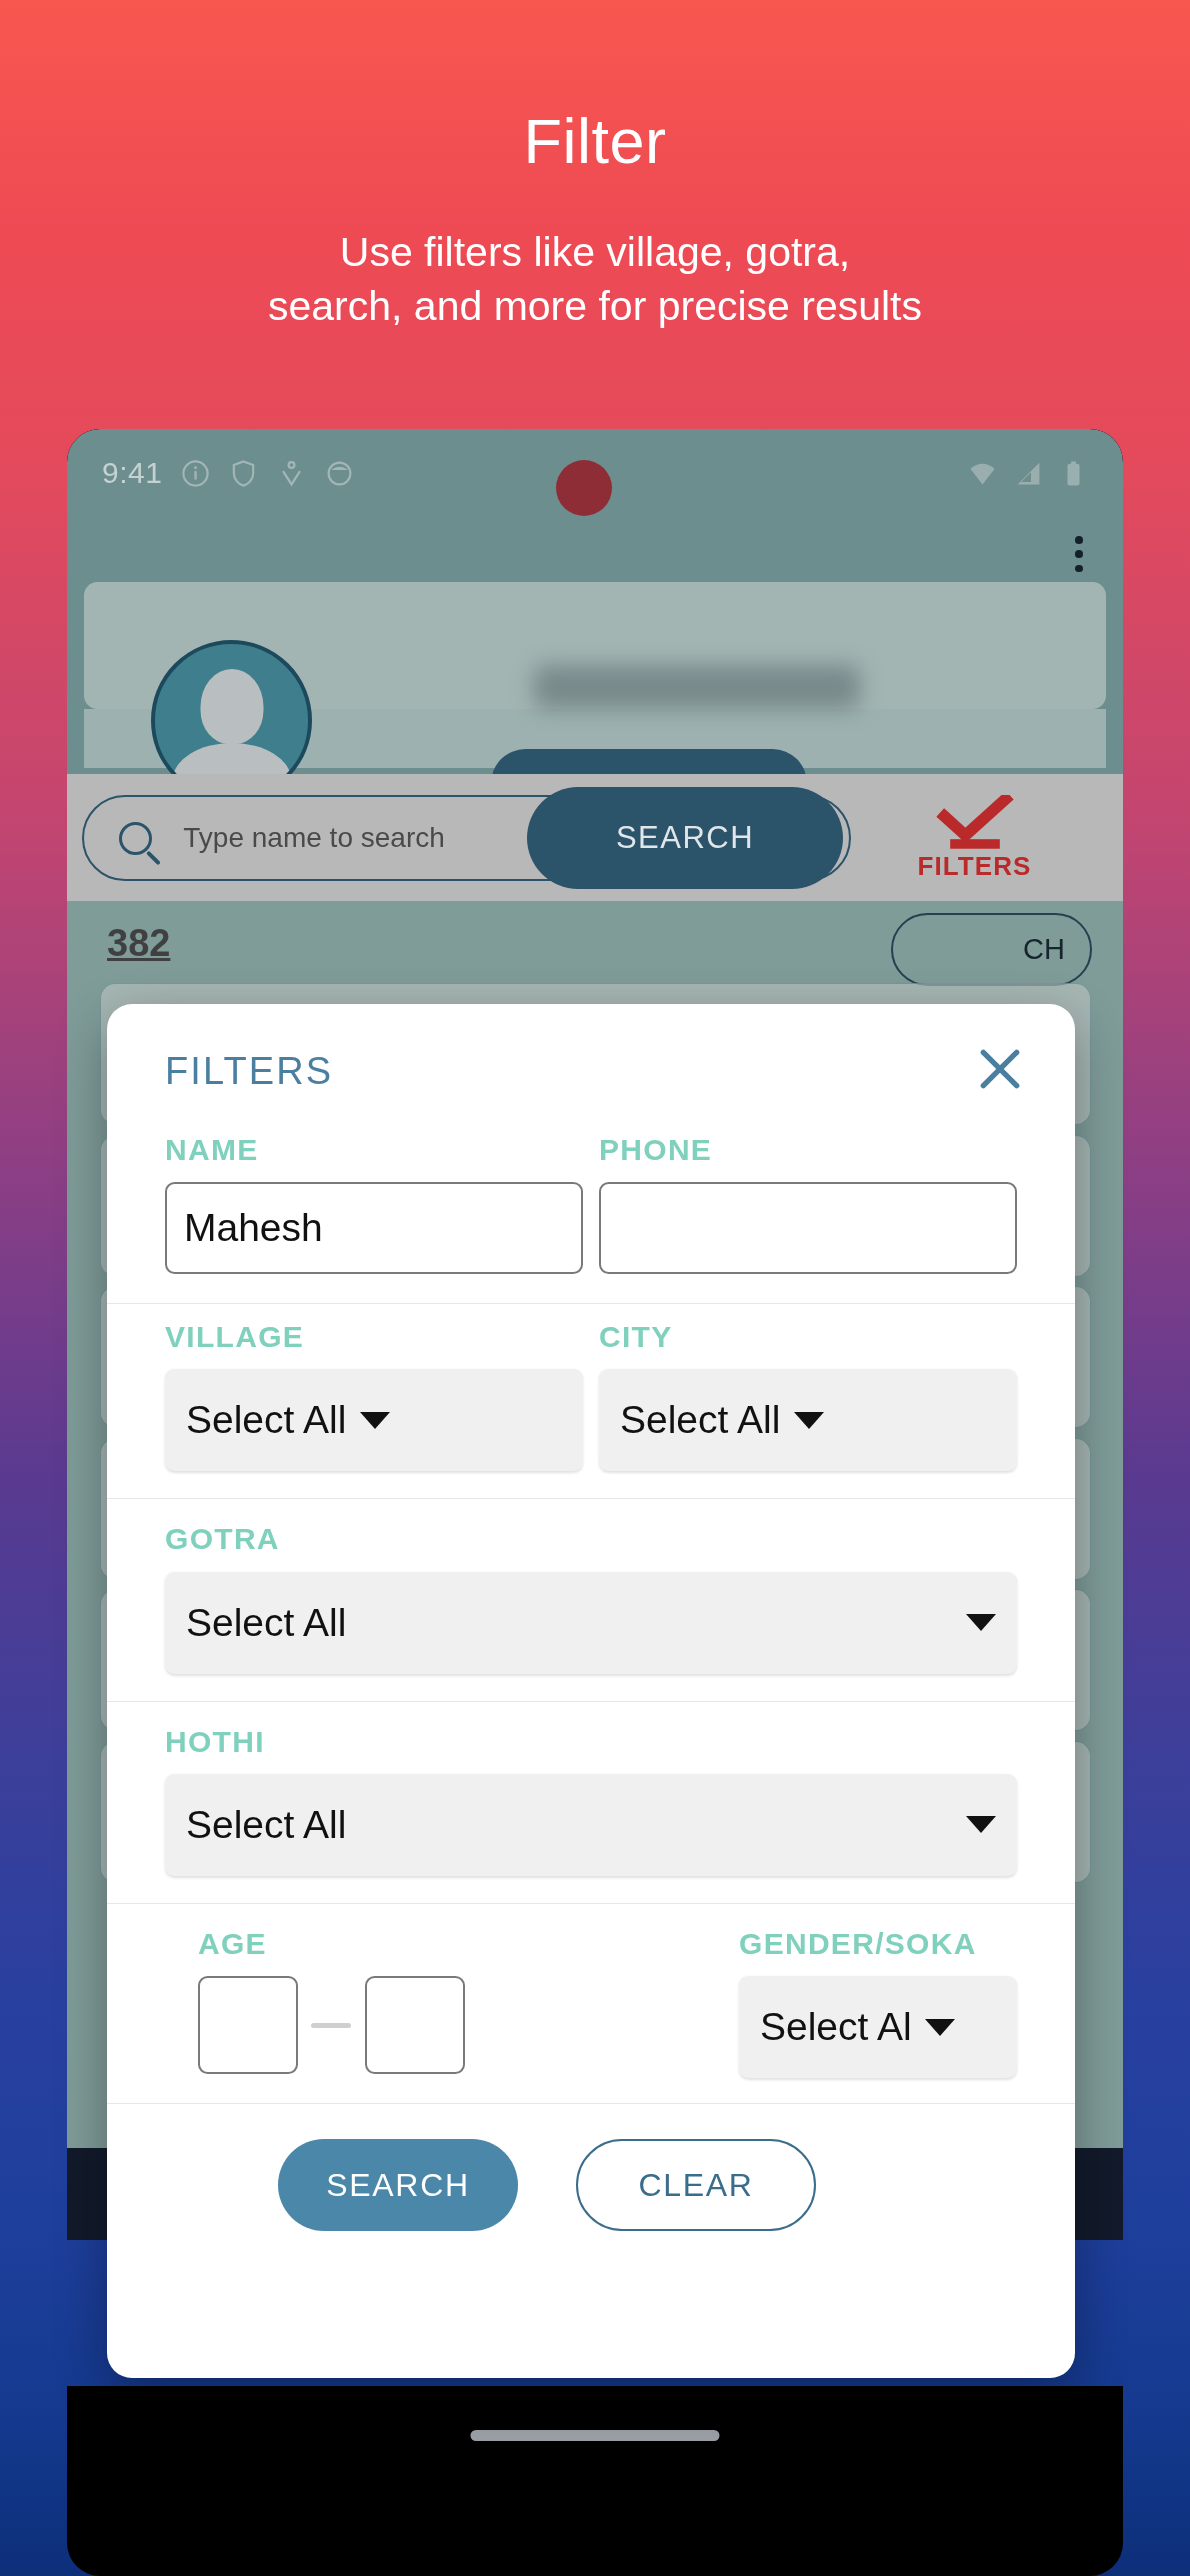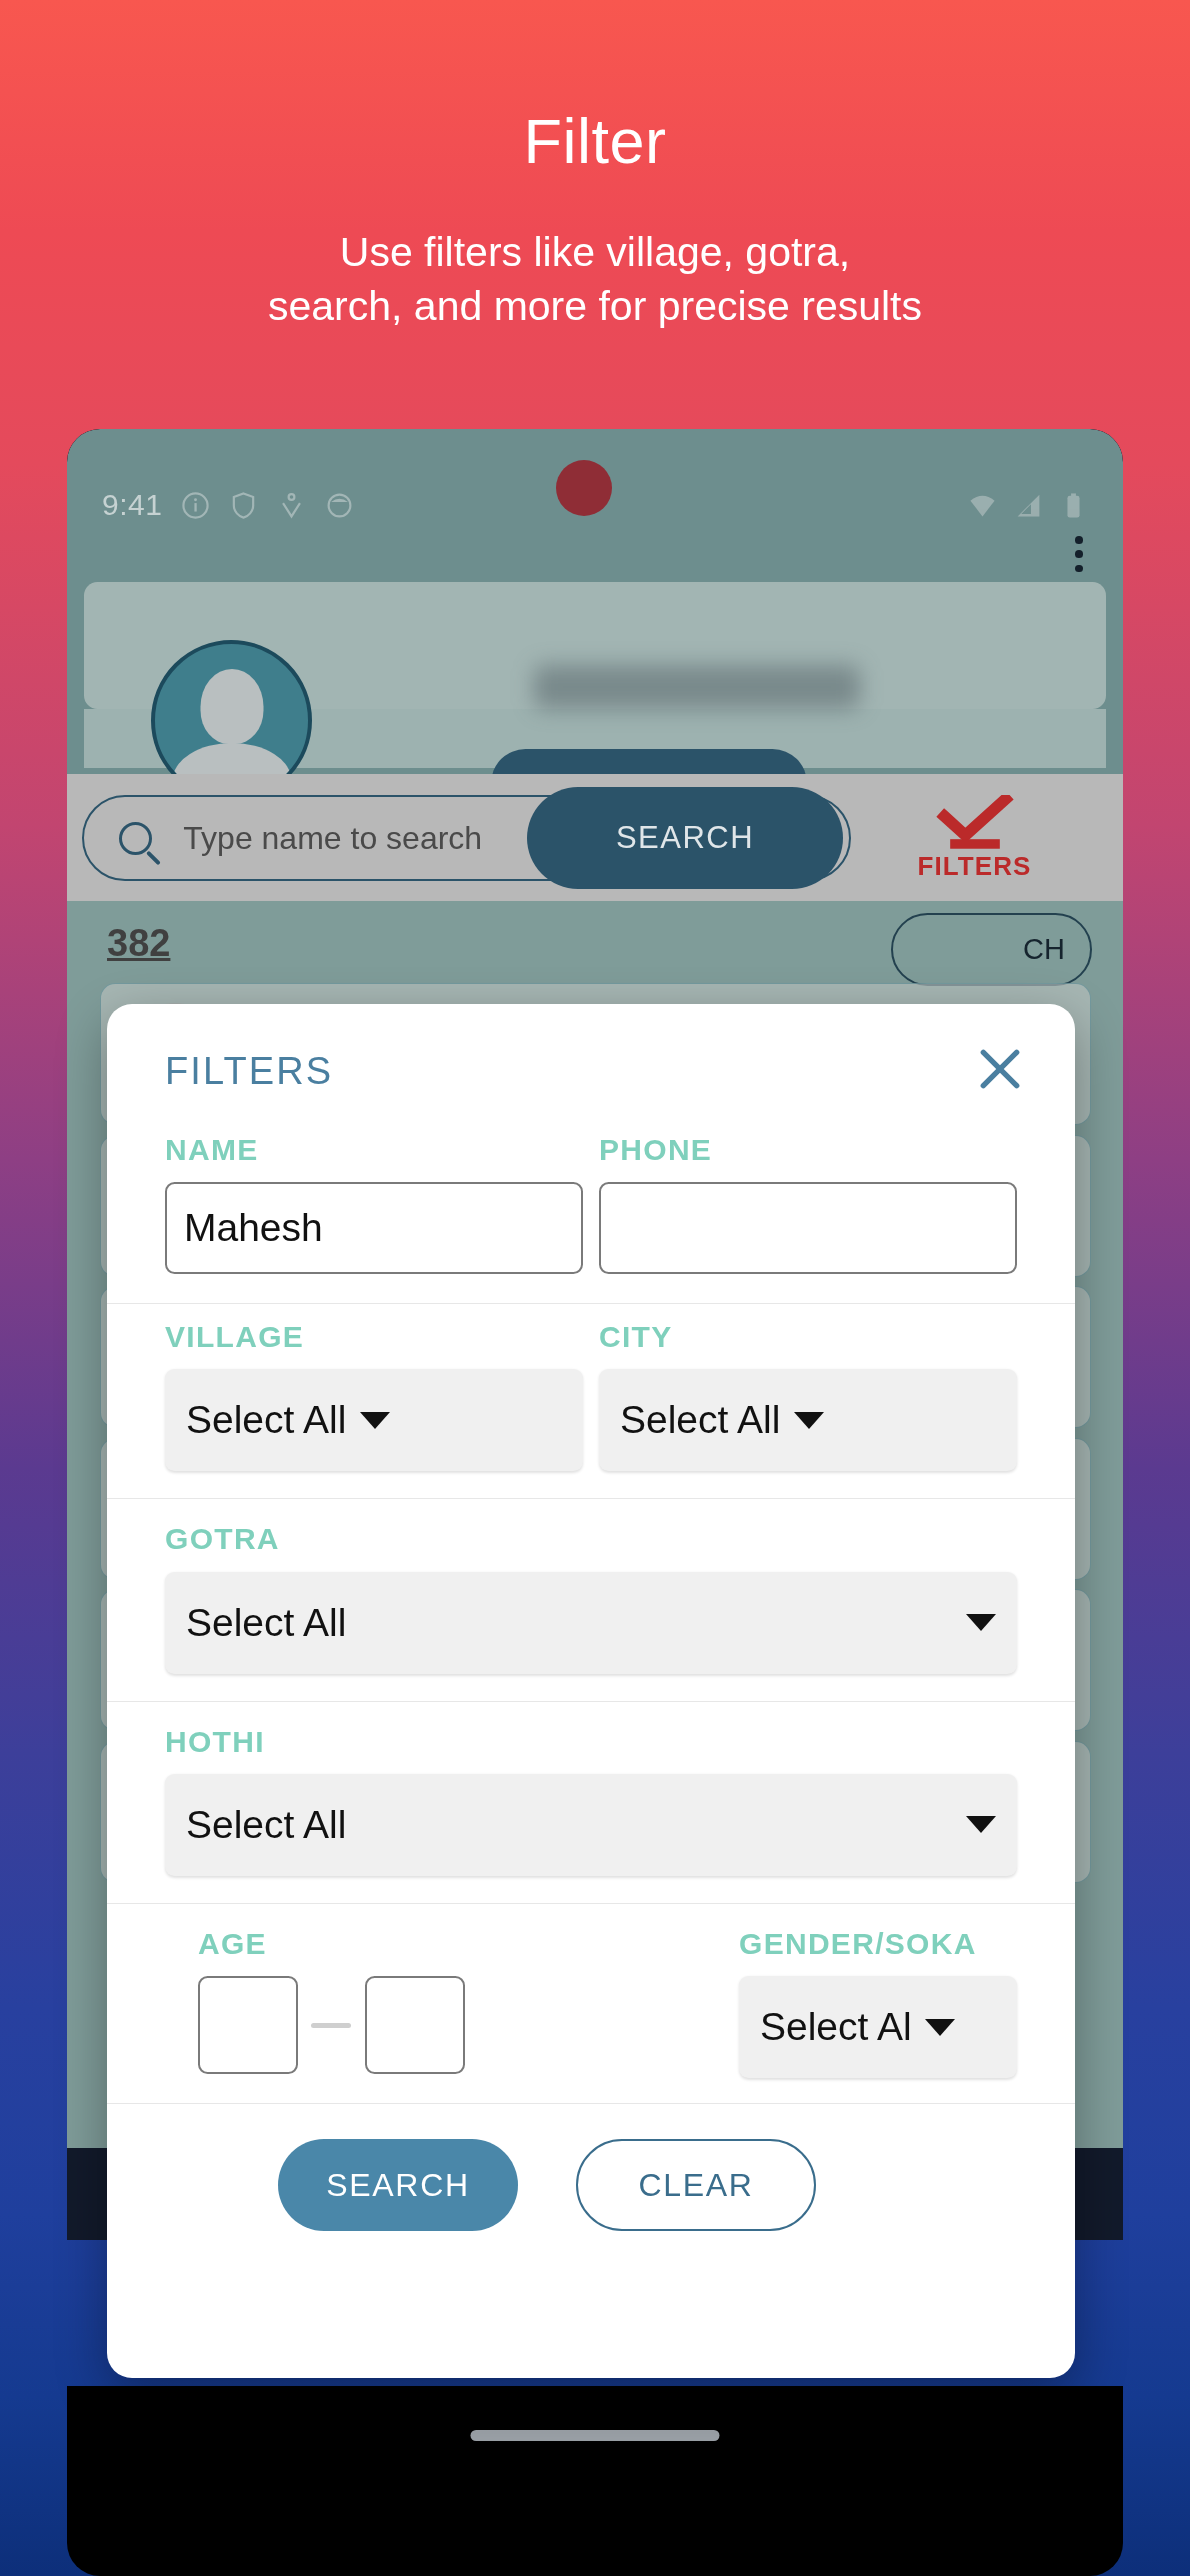--- a/index.html
+++ b/index.html
@@ -60,21 +60,20 @@
     overflow:hidden;
   }
 
   
   .statusbar {
     position:absolute; left:0; right:0; top:0; height:88px;
     display:flex; align-items:center;
     padding:0 35px;
     color:#c8d4d4;
     font-size:29px;
-    margin-top:32px;
   }
   .sb-left { display:flex; align-items:center; gap:19px; }
   .sb-time { font-size:30px; letter-spacing:0.5px; color:#c6d2d2; }
   .sb-ico { width:29px; height:29px; opacity:.62; display:inline-block; }
   .sb-right { margin-left:auto; display:flex; align-items:center; gap:16.3px; }
   .punch {
     position:absolute; left:49%; top:31px;
     width:56px; height:56px; border-radius:50%;
     background:#8f2d36;
     transform:translateX(-50%);
@@ -153,21 +152,21 @@
     border-radius:50%;
     position:relative;
     flex:0 0 auto;
   }
   .mag::after{
     content:""; position:absolute; right:-12.5px; bottom:-8.6px;
     width:17px; height:3.8px; background:#2b5369;
     transform:rotate(45deg); border-radius:1.9px;
   }
   .search-ph {
-    margin-left:31px; color:#4a4a4a; font-size:32px;
+    margin-left:31px; color:#4a4a4a; font-size:28px;
   }
   .search-btn {
     position:absolute; left:460px; top:13.4px;
     width:316px; height:102px;
     background:#2b5369;
     border-radius:54px;
     color:#e0e6e9; font-size:31px; letter-spacing:1.5px;
     display:flex; align-items:center; justify-content:center;
   }
   .filters-chip {

